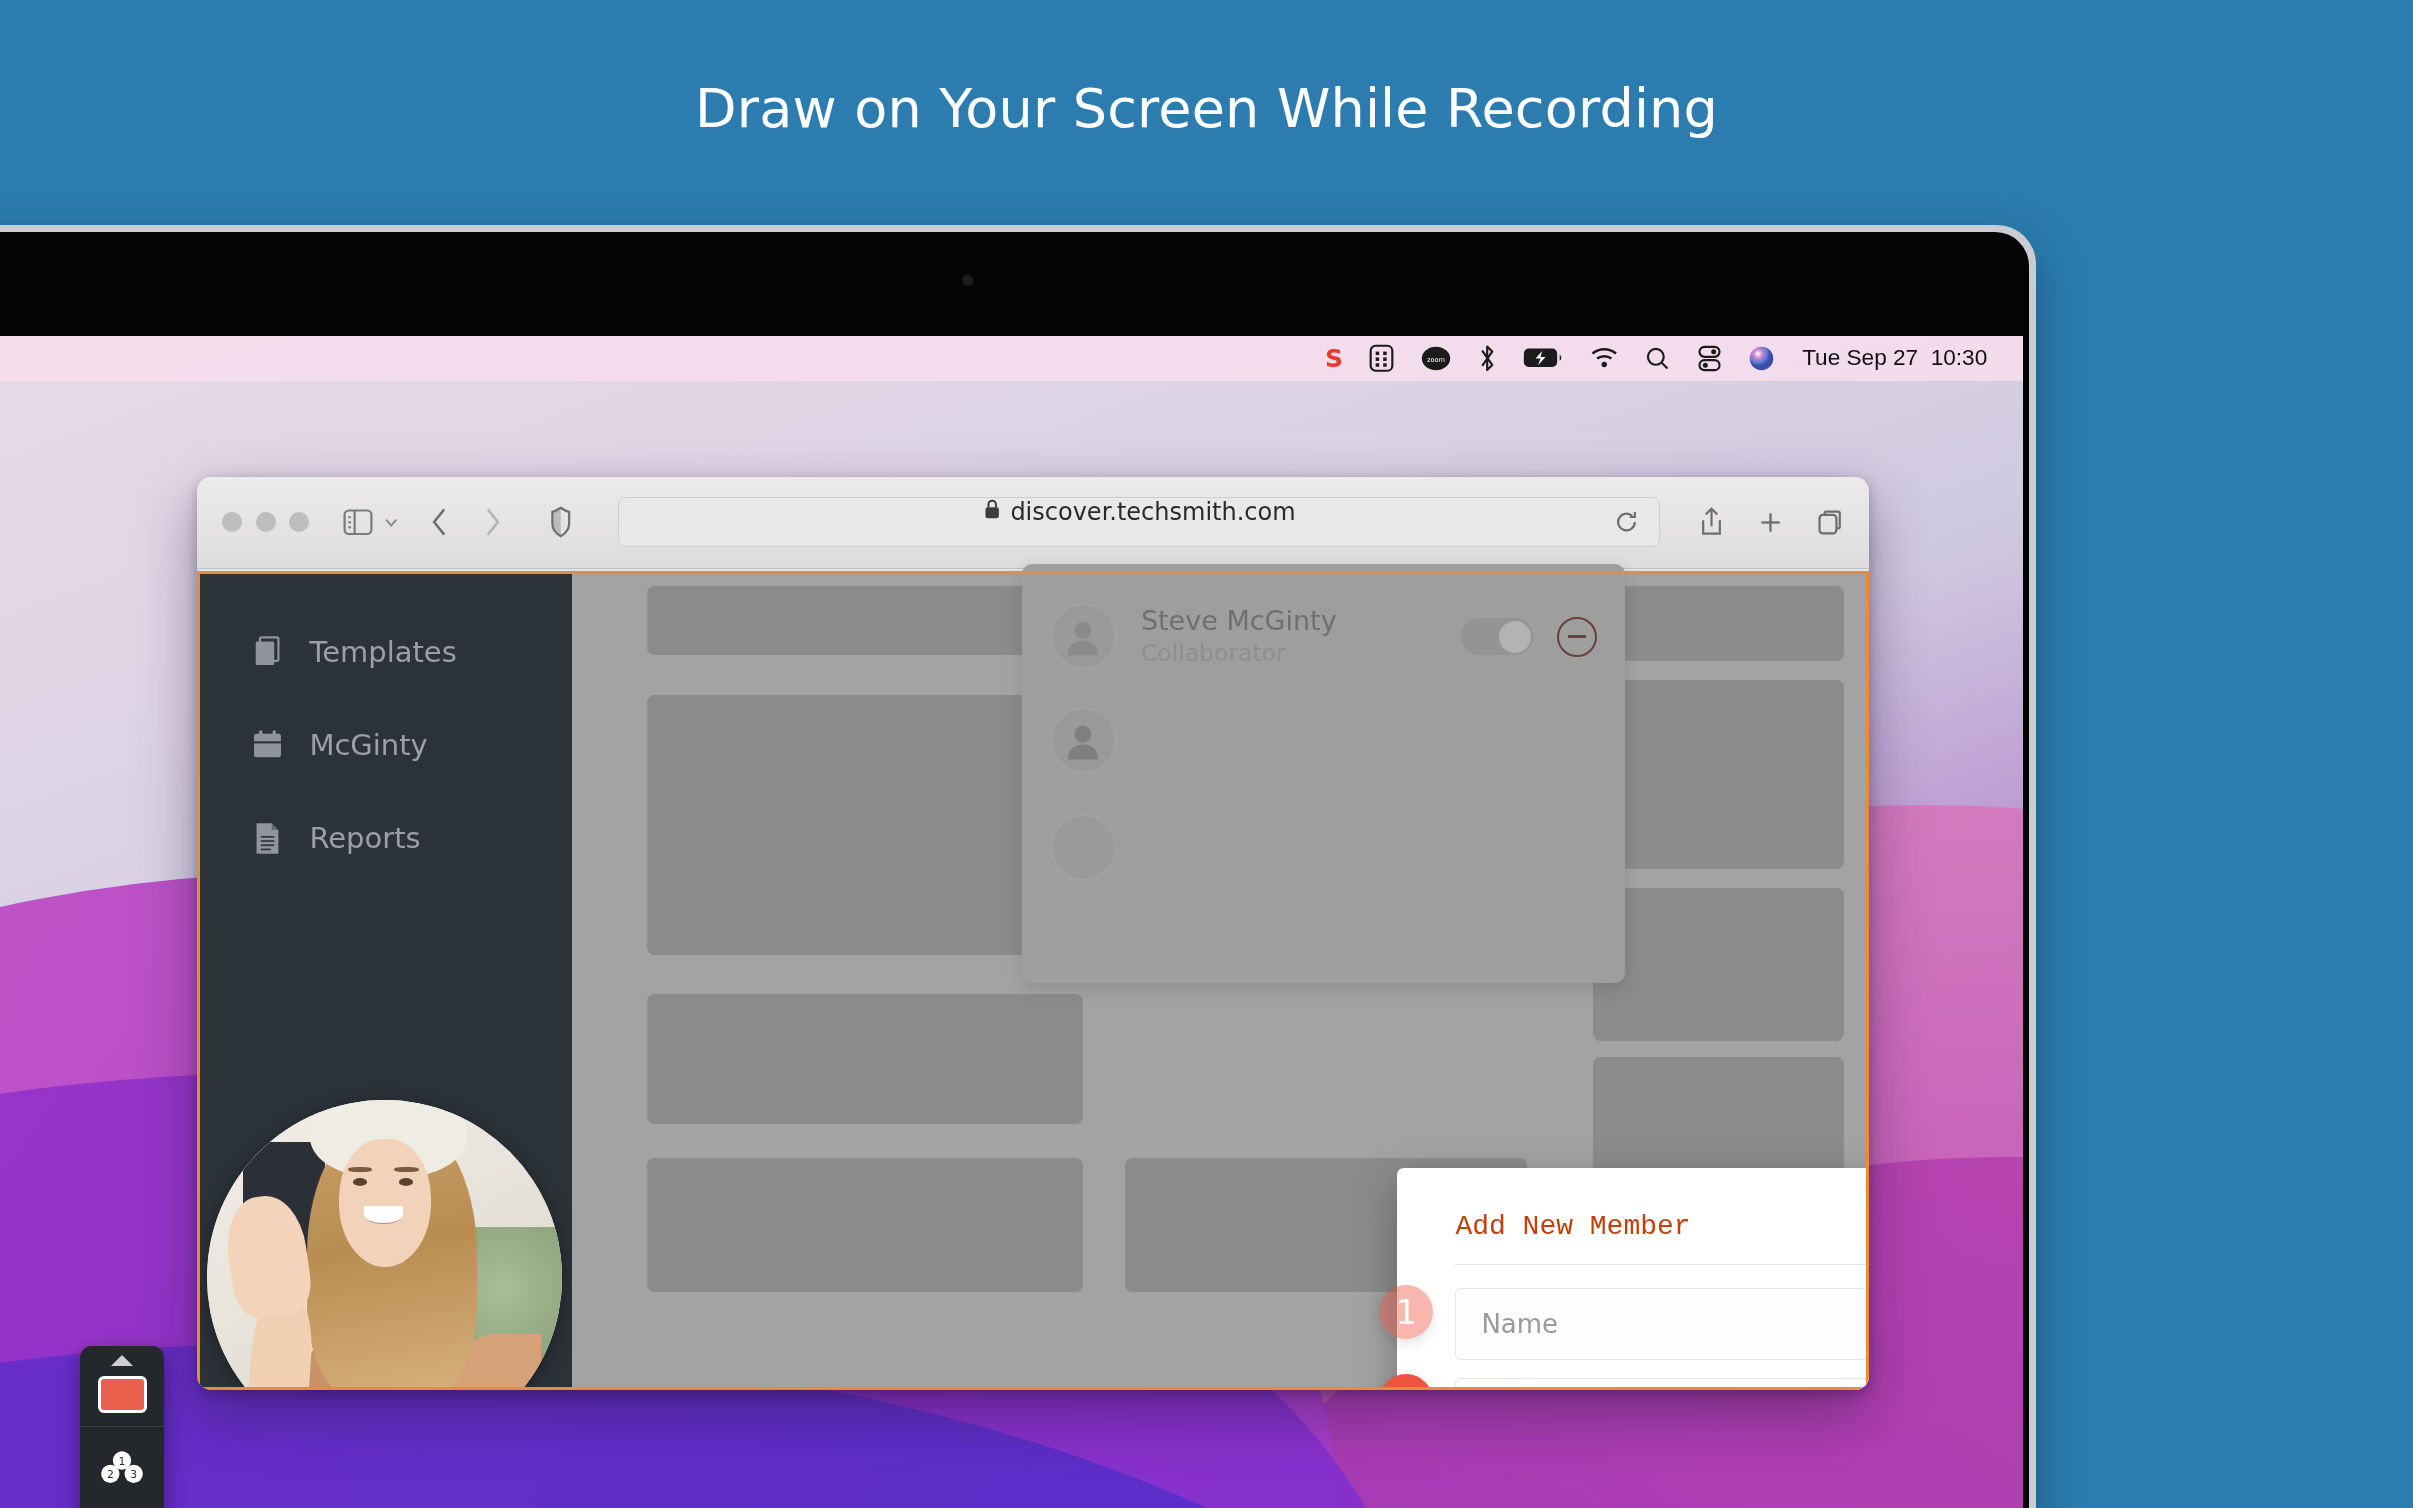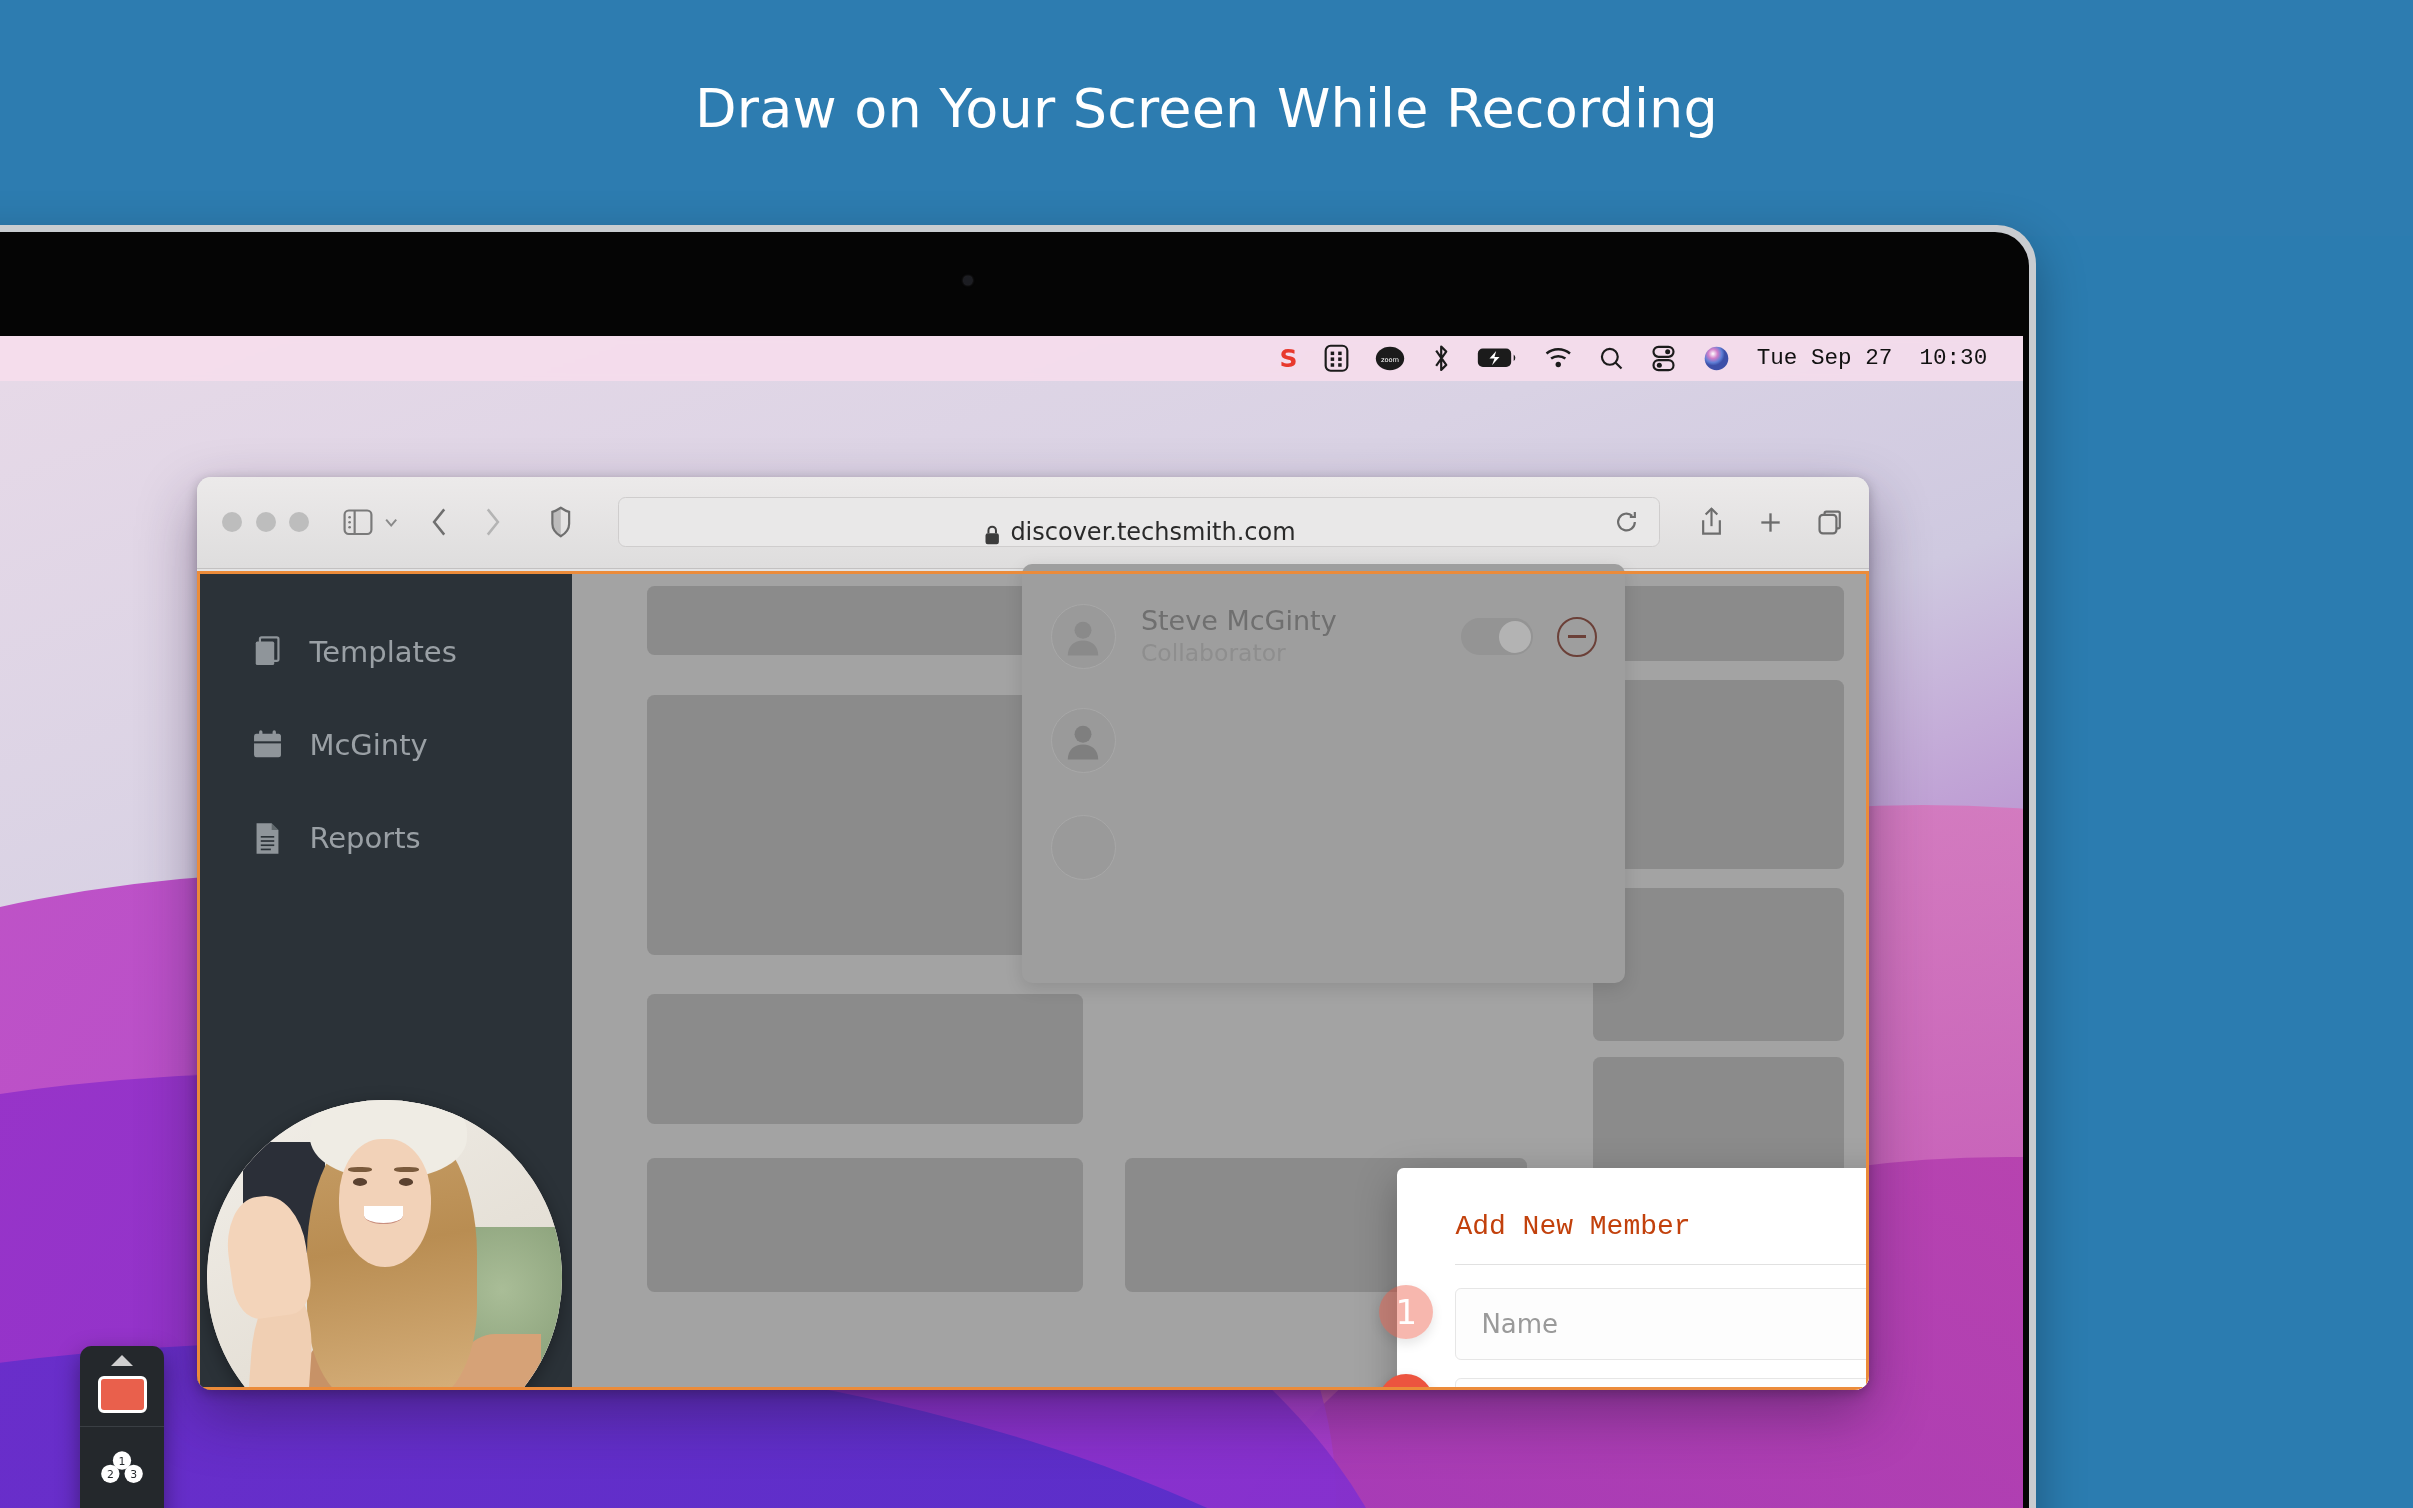--- a/index.html
+++ b/index.html
@@ -68,21 +68,21 @@
     padding-right: 32px; gap: 0px;
     backdrop-filter: blur(3.4px);
   }
   .mb-item {
     display: flex; align-items: center; justify-content: center;
     height: 45px; padding: 0 13.4px; color: #1b1b1b;
   }
   #mb-snagit { color: #e8392d; font-weight: 700; font-size: 25px;
                font-family: "DejaVu Sans", sans-serif; letter-spacing: -0.8px; }
   #mb-datetime { font-size: 22.6px; color: #111; white-space: pre;
-                 padding-right: 3.4px; font-family: Liberation Mono, monospace; }
+                 padding-right: 3.4px; font-family: Liberation Sans, sans-serif; }
 
   
   #safari-window {
     position: absolute; left: 285px; top: 141px;
     width: 1672px; height: 913px;
     border-radius: 14.2px; overflow: hidden;
     box-shadow: 0 25px 59px rgba(40,20,60,.42), 0 3.4px 11.7px rgba(0,0,0,.25);
     background: #e3e3e4;
   }
   #safari-toolbar {
@@ -90,21 +90,21 @@
     background: linear-gradient(#eceaea,#dedddd);
     border-bottom: 0.8px solid #c3c1c1;
     display: flex; align-items: center; padding: 0 25px;
   }
   #traffic-lights { display: flex; gap: 13.4px; margin-right: 32px; }
   .tl { width: 20px; height: 20px; border-radius: 50%; background: #bdbdbd; }
   .tb-icon { color: #777; margin-right: 6.7px; display: flex; align-items: center; }
   #urlbar {
     flex: 1; height: 50px; margin: 0 39px;
     background: #e9e8e8; border: 0.8px solid #cfcdcd; border-radius: 7.5px;
-    display: flex; align-items: flex-end; justify-content: center;
+    display: flex; align-items: flex-start; justify-content: center;
     position: relative;
   }
   #url-lockicon { margin-right: 9.2px; display: flex; }
   #url-text { font-size: 24px; color: #2a2a2a; font-family: "DejaVu Sans", sans-serif; }
   #url-reload { position: absolute; right: 20px; top: 50%; transform: translateY(-50%); color: #6d6d6d; }
   .tb-right { display: flex; align-items: center; gap: 34px; color: #6d6d6d; }
 
   
   #record-frame {
     position: absolute; left: 0; top: 92px; right: 0; bottom: 0;

